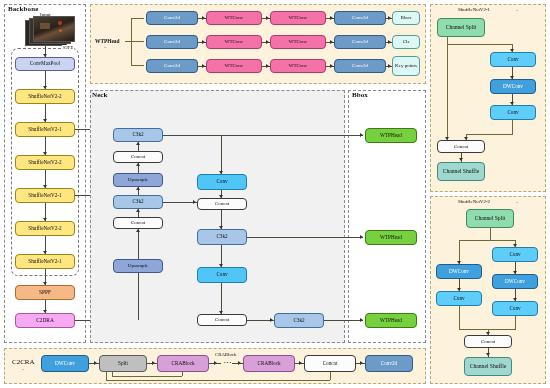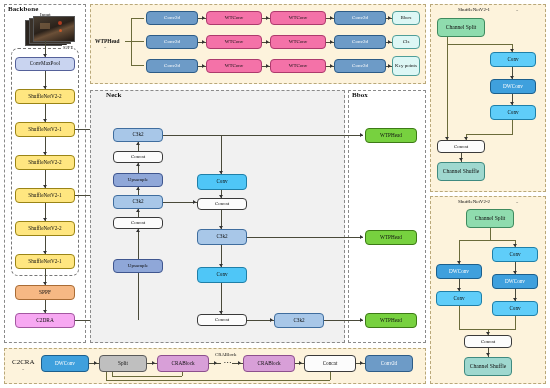--- a/index.html
+++ b/index.html
@@ -214,21 +214,21 @@
   <div class="ln lnh" style="left:198px;top:66px;width:8px;"></div>
     <div class="arrow arr-r" style="left:202px;top:63.8px;"></div>
   <div class="ln lnh" style="left:262px;top:66px;width:8px;"></div>
     <div class="arrow arr-r" style="left:266px;top:63.8px;"></div>
   <div class="ln lnh" style="left:326px;top:66px;width:8px;"></div>
     <div class="arrow arr-r" style="left:330px;top:63.8px;"></div>
   <div class="ln lnh" style="left:386px;top:66px;width:6px;"></div>
     <div class="arrow arr-r" style="left:388px;top:63.8px;"></div>
 
   <div class="panel grey" style="left:90px;top:90px;width:255px;height:253px;"></div>
-  <div class="panel-title" style="left:106px;top:91px;font-size:7px;">Neck</div>
+  <div class="panel-title" style="left:92px;top:91px;font-size:7px;">Neck</div>
 
   <div class="panel white" style="left:348px;top:90px;width:78px;height:253px;"></div>
   <div class="panel-title" style="left:352px;top:91px;font-size:7px;">Bbox</div>
 
   <div class="node c-c3k2" style="left:113px;top:128px;width:50px;height:14px;font-size:5.2px;">
       <span>C3k2</span>
     </div>
   <div class="node c-concat" style="left:113px;top:151px;width:50px;height:12px;font-size:5px;">
       <span>Concat</span>
     </div>

